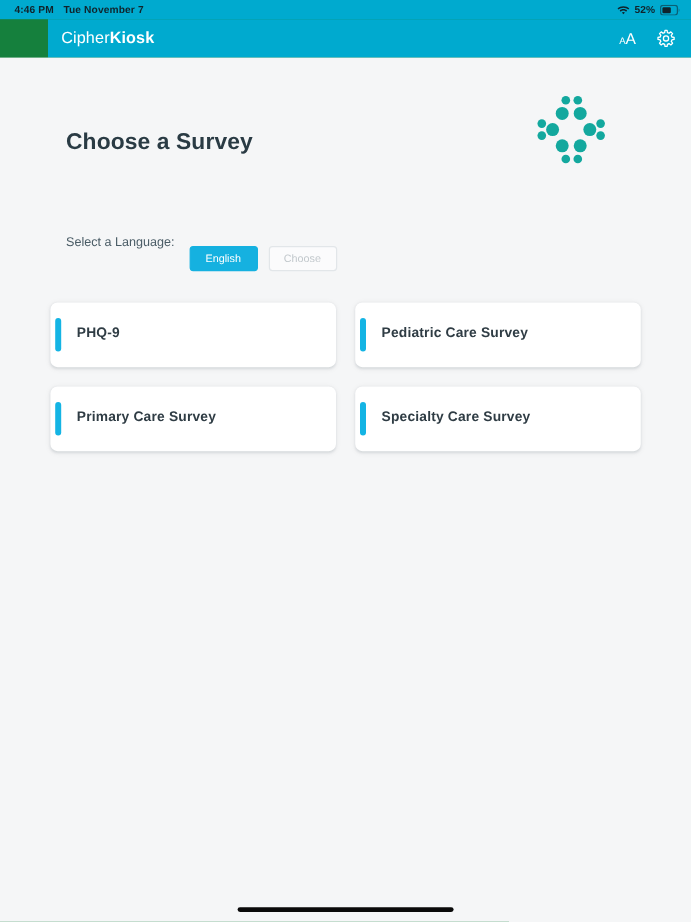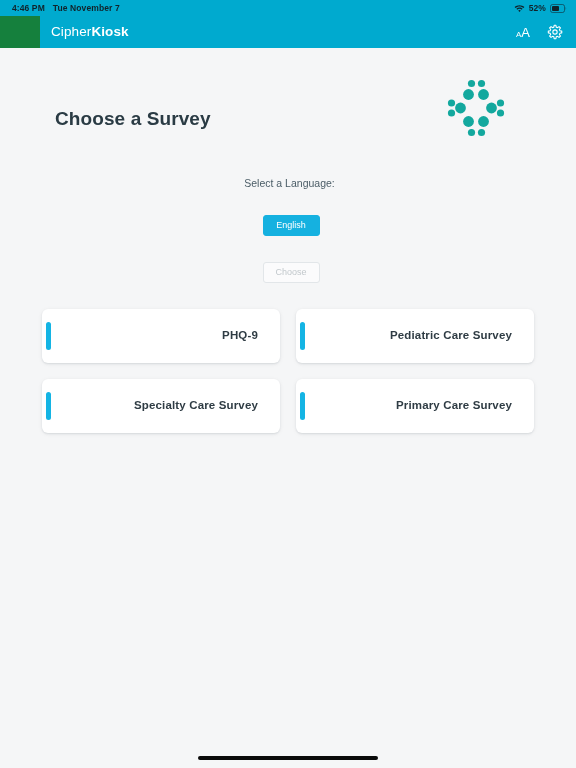--- a/index.html
+++ b/index.html
@@ -127,21 +127,20 @@
     margin-right: 28px;
     margin-top: 2px;
   }
 
   
   .language-row {
     display: flex;
     align-items: center;
     margin-top: 34px;
     padding-left: 15px;
-    flex-direction: column;
   }
   .language-label {
     font-size: 10.5px;
     color: #4a5c66;
     margin-right: 12px;
     line-height: 1;
   }
   .lang-btn {
     height: 21px;
     min-width: 57px;
@@ -178,24 +177,23 @@
     padding: 0 2px;
   }
   .survey-card {
     position: relative;
     height: 54px;
     background: #ffffff;
     border-radius: 6px;
     box-shadow: 0 1px 2px rgba(24,40,50,0.10), 0 1px 5px rgba(24,40,50,0.06);
     display: flex;
     align-items: center;
-    justify-content: flex-end;
+    justify-content: flex-start;
     cursor: pointer;
     overflow: hidden;
-    padding-left: 32px;
   }
   .card-accent {
     position: absolute;
     left: 4px;
     top: 13px;
     width: 5px;
     height: 28px;
     background: #14b4e4;
     border-radius: 3px;
   }
@@ -326,26 +324,26 @@
         <span class="card-label">PHQ-9</span>
       </div>
 
       <div class="survey-card">
         <span class="card-accent"></span>
         <span class="card-label">Pediatric Care Survey</span>
       </div>
 
       <div class="survey-card">
         <span class="card-accent"></span>
-        <span class="card-label">Specialty Care Survey</span>
+        <span class="card-label">Primary Care Survey</span>
       </div>
 
       <div class="survey-card">
         <span class="card-accent"></span>
-        <span class="card-label">Primary Care Survey</span>
+        <span class="card-label">Specialty Care Survey</span>
       </div>
 
     </div>
 
     <div class="home-indicator-wrap">
       <div class="home-indicator"></div>
     </div>
 
   </div>
 </div>

